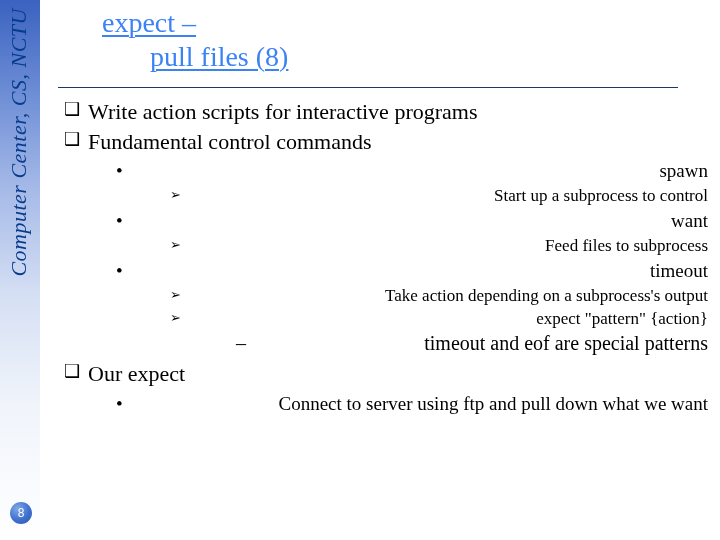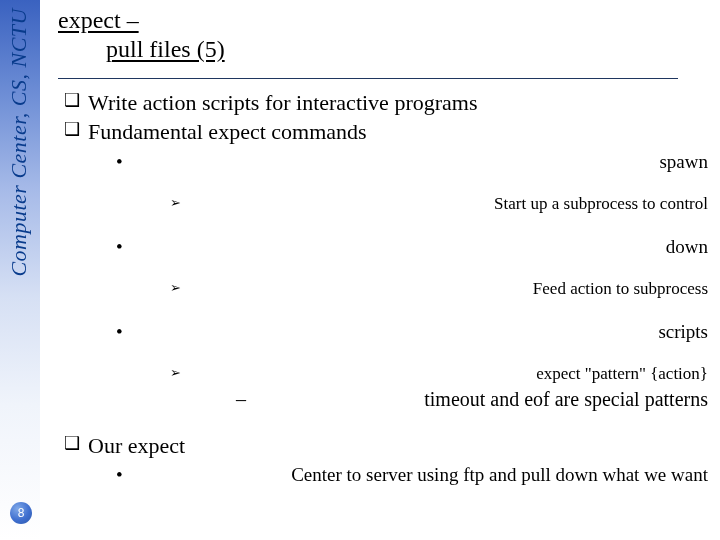--- a/index.html
+++ b/index.html
@@ -60,24 +60,25 @@
     text-align: center;
   }
   .content {
     position: absolute;
     left: 58px;
     top: 6px;
     width: 650px;
   }
   .title {
     font-family: Georgia, "Times New Roman", serif;
-    font-size: 24px;
-    color: #000000;
+    font-size: 28px;
+    color: #3b82f6;
     line-height: 1.2;
     margin-bottom: 14px;
+    margin-left: 44px;
   }
   .title .line1 {
     text-decoration: underline;
     text-decoration-thickness: 2px;
     text-underline-offset: 3px;
   }
   .title .line2 {
     display: inline-block;
     margin-left: 48px;
     text-decoration: underline;
@@ -129,21 +130,21 @@
   }
   ul.chev {
     list-style: none;
     padding: 0;
     margin: 2px 0 2px 36px;
     font-size: 17px;
   }
   ul.chev > li {
     position: relative;
     padding-left: 18px;
-    margin: 20px 0;
+    margin: 2px 0;
   }
   ul.chev > li::before {
     content: "➢";
     position: absolute;
     left: 0;
     top: 0;
     font-size: 13px;
     line-height: 20px;
   }
   ul.dash {
@@ -172,56 +173,57 @@
   <div class="sidebar">
     <div class="sidebar-text">Computer Center, CS, NCTU</div>
   </div>
 
   <div class="page-number">8</div>
 
   <div class="content">
 
     <div class="title">
       <span class="line1">expect –</span><br>
-      <span class="line2">pull files (5)</span>
+      <span class="line2">pull files (8)</span>
     </div>
     <hr class="title-rule">
 
     <ul class="top">
       <li>Write action scripts for interactive programs</li>
       <li>
-        <span>Fundamental expect commands</span>
+        <span>Fundamental control commands</span>
         <ul class="dot">
           <li>
             <span>spawn</span>
             <ul class="chev">
               <li>Start up a subprocess to control</li>
             </ul>
           </li>
           <li>
-            <span>down</span>
+            <span>want</span>
             <ul class="chev">
-              <li>Feed action to subprocess</li>
+              <li>Feed files to subprocess</li>
             </ul>
           </li>
           <li>
-            <span>scripts</span>
+            <span>timeout</span>
             <ul class="chev">
+              <li>Take action depending on a subprocess's output</li>
               <li>
                 <span>expect "pattern" {action}</span>
                 <ul class="dash">
                   <li>timeout and eof are special patterns</li>
                 </ul>
               </li>
             </ul>
           </li>
         </ul>
       </li>
       <li>
         <span>Our expect</span>
         <ul class="dot">
-          <li>Center to server using ftp and pull down what we want</li>
+          <li>Connect to server using ftp and pull down what we want</li>
         </ul>
       </li>
     </ul>
 
   </div>
 </div>
 
 </body></html>

